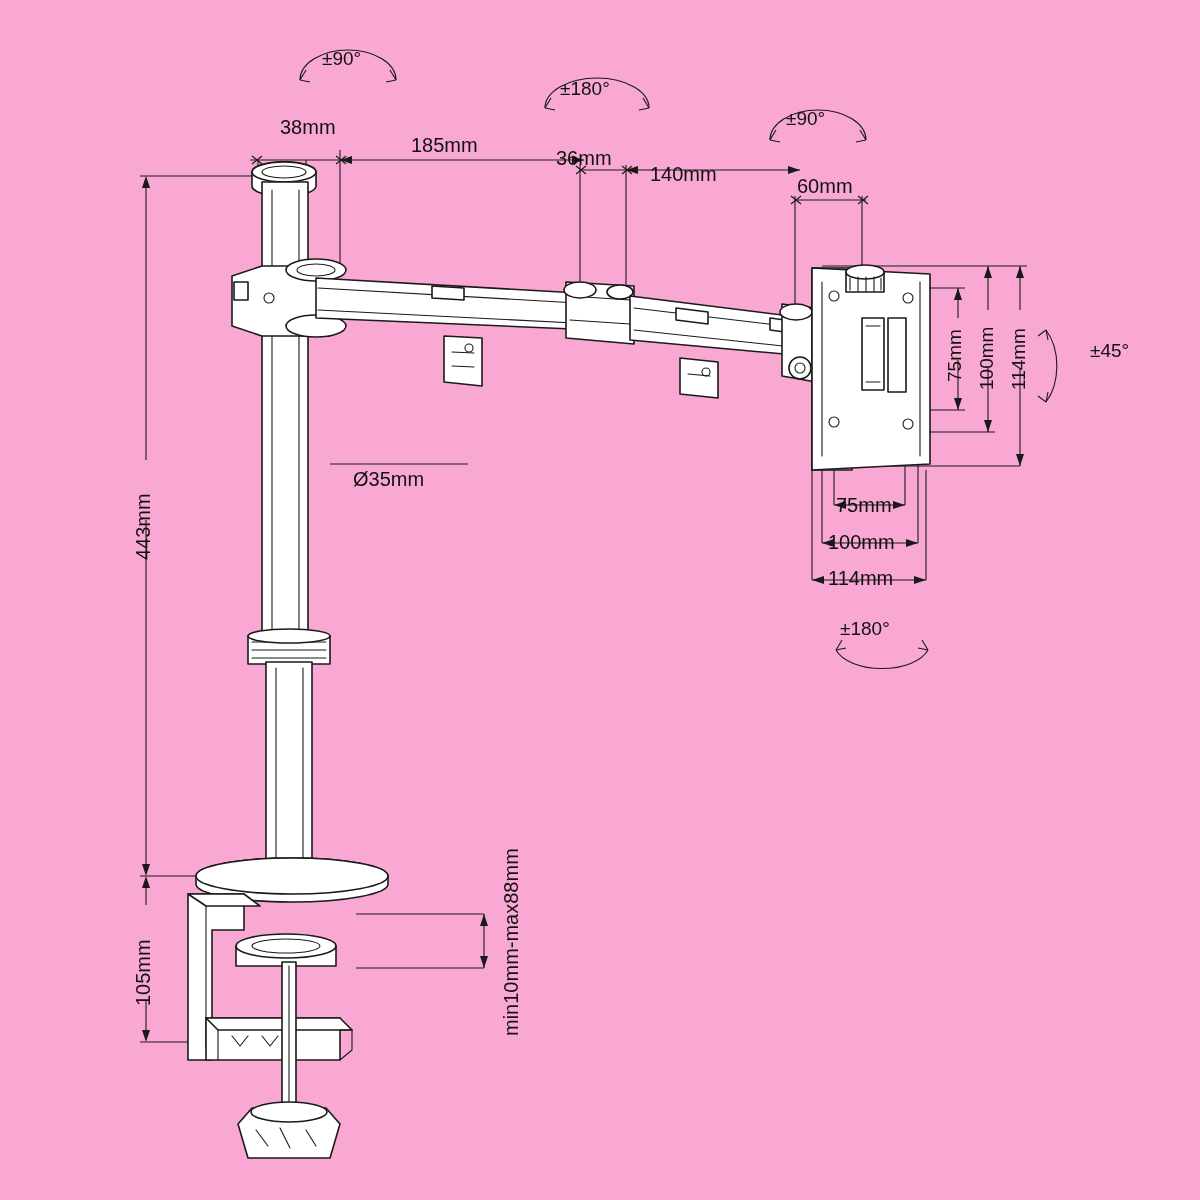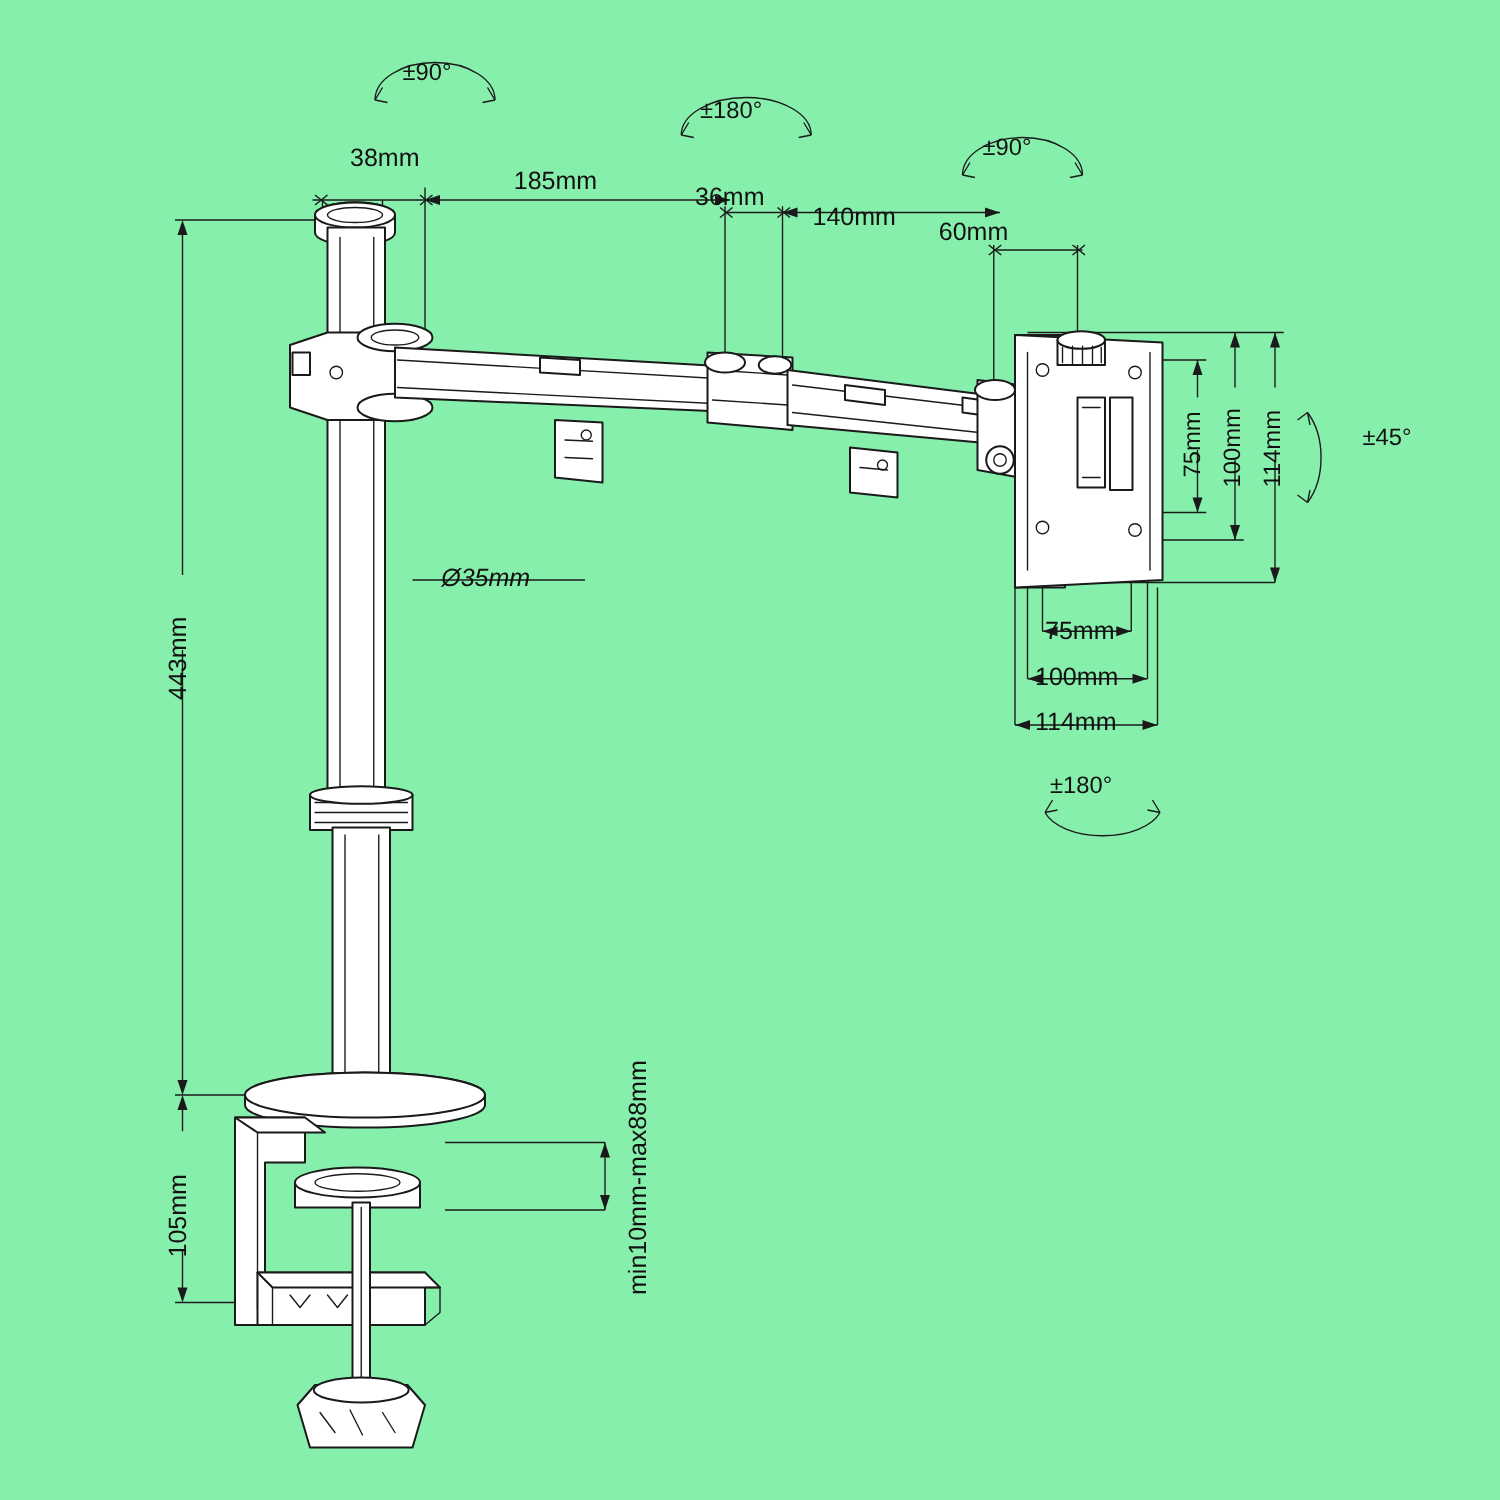--- a/index.html
+++ b/index.html
@@ -7,21 +7,21 @@
     padding: 0;
     background: #ffffff;
   }
   body {
     font-family: "Liberation Sans", sans-serif;
   }
   #page {
     position: relative;
     width: 1200px;
     height: 1200px;
-    background: #86efac;
+    background: #f9a8d4;
     overflow: hidden;
   }
   #page svg {
     position: absolute;
     left: 0;
     top: 0;
   }
   .lbl {
     position: absolute;
     font-family: "Liberation Sans", sans-serif;
@@ -286,26 +286,26 @@
   <div class="lbl" style="left:322px; top:48px;">±90°</div>
   <div class="lbl" style="left:560px; top:78px;">±180°</div>
   <div class="lbl" style="left:786px; top:108px;">±90°</div>
   <div class="lbl" style="left:1090px; top:340px;">±45°</div>
   <div class="lbl" style="left:840px; top:618px;">±180°</div>
 
   <div class="lbl big" style="left:280px; top:116px;">38mm</div>
   <div class="lbl big" style="left:411px; top:134px;">185mm</div>
   <div class="lbl big" style="left:556px; top:147px;">36mm</div>
   <div class="lbl big" style="left:650px; top:163px;">140mm</div>
-  <div class="lbl big" style="left:751px; top:175px;">60mm</div>
+  <div class="lbl big" style="left:797px; top:175px;">60mm</div>
 
   <div class="lbl big rot90" style="left:132px; top:560px;">443mm</div>
   <div class="lbl big rot90" style="left:132px; top:1006px;">105mm</div>
 
-  <div class="lbl big" style="left:353px; top:452px;font-style:italic;">Ø35mm</div>
+  <div class="lbl big" style="left:353px; top:468px;">Ø35mm</div>
 
   <div class="lbl big rot90" style="left:500px; top:1036px;">min10mm-max88mm</div>
 
   <div class="lbl rot90" style="left:944px; top:382px;">75mm</div>
   <div class="lbl rot90" style="left:976px; top:390px;">100mm</div>
   <div class="lbl rot90" style="left:1008px; top:390px;">114mm</div>
 
   <div class="lbl big" style="left:836px; top:494px;">75mm</div>
   <div class="lbl big" style="left:828px; top:531px;">100mm</div>
   <div class="lbl big" style="left:828px; top:567px;">114mm</div>

